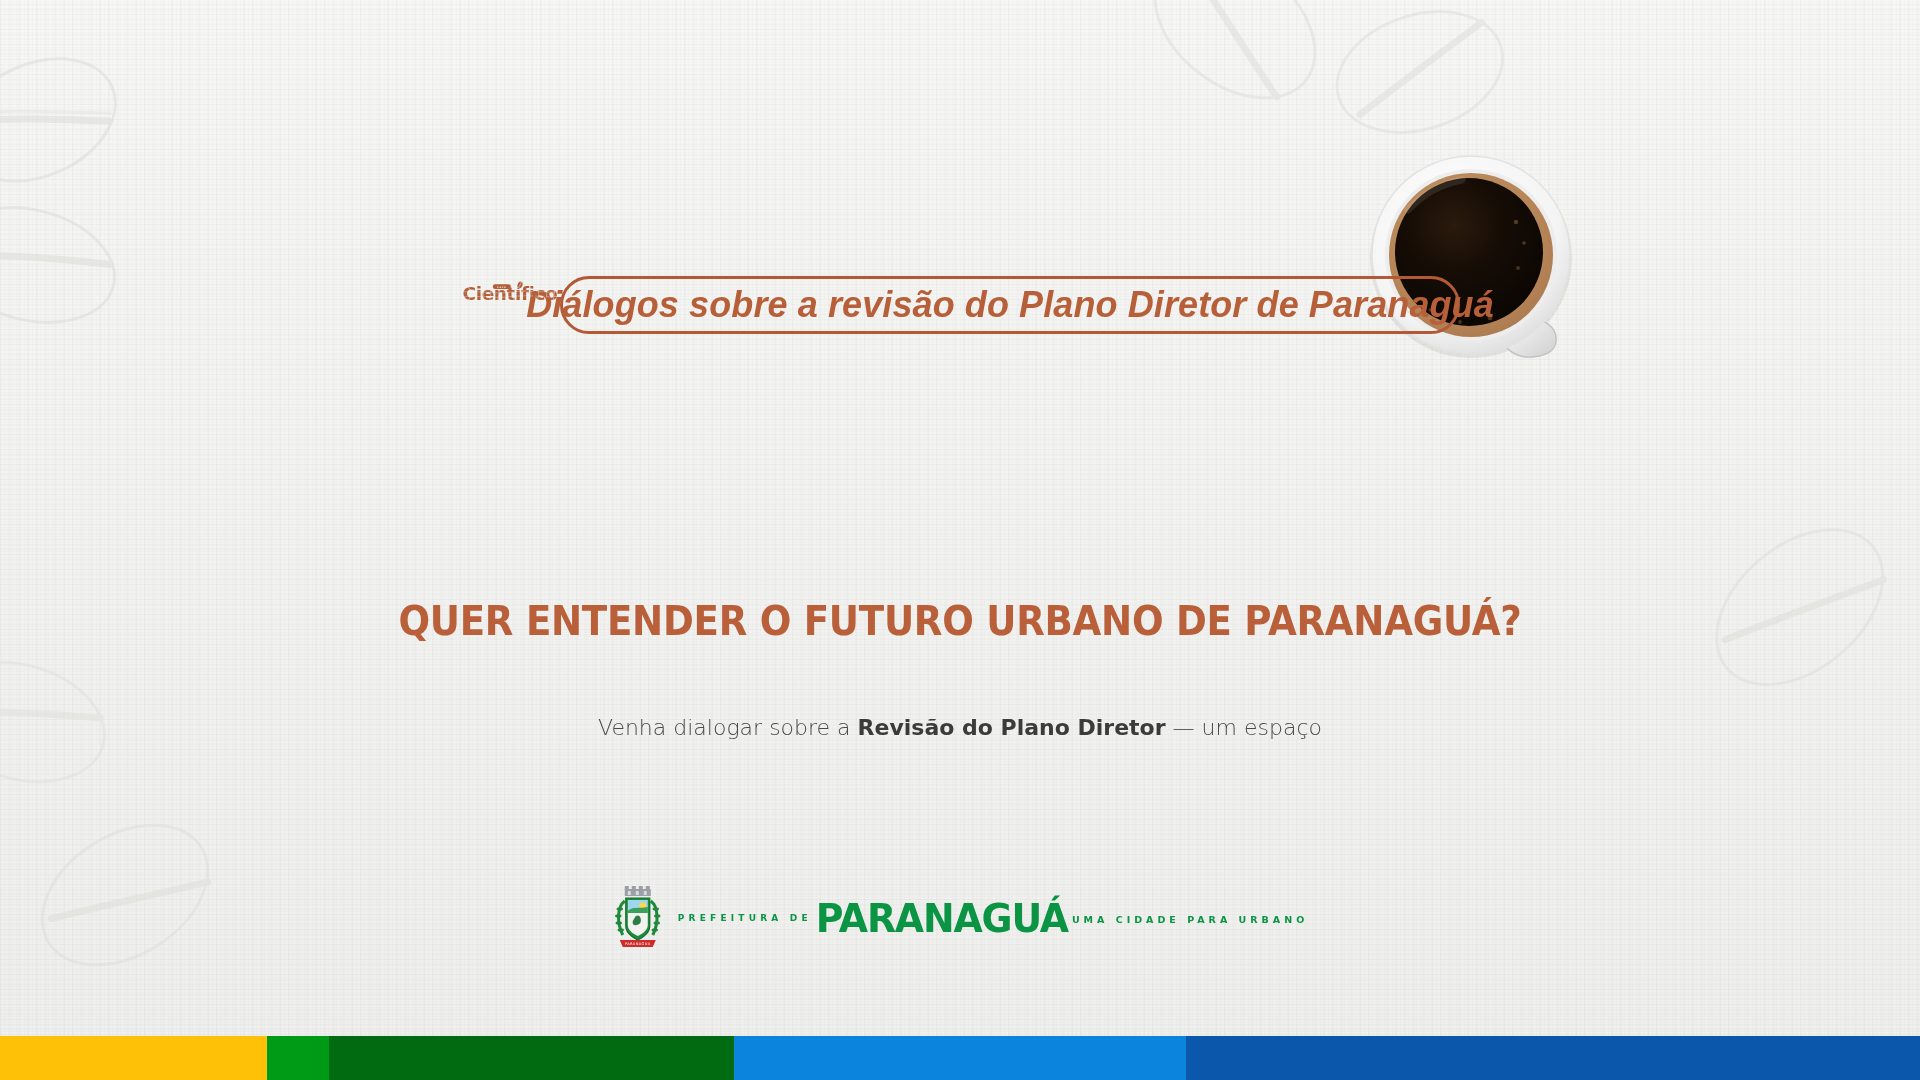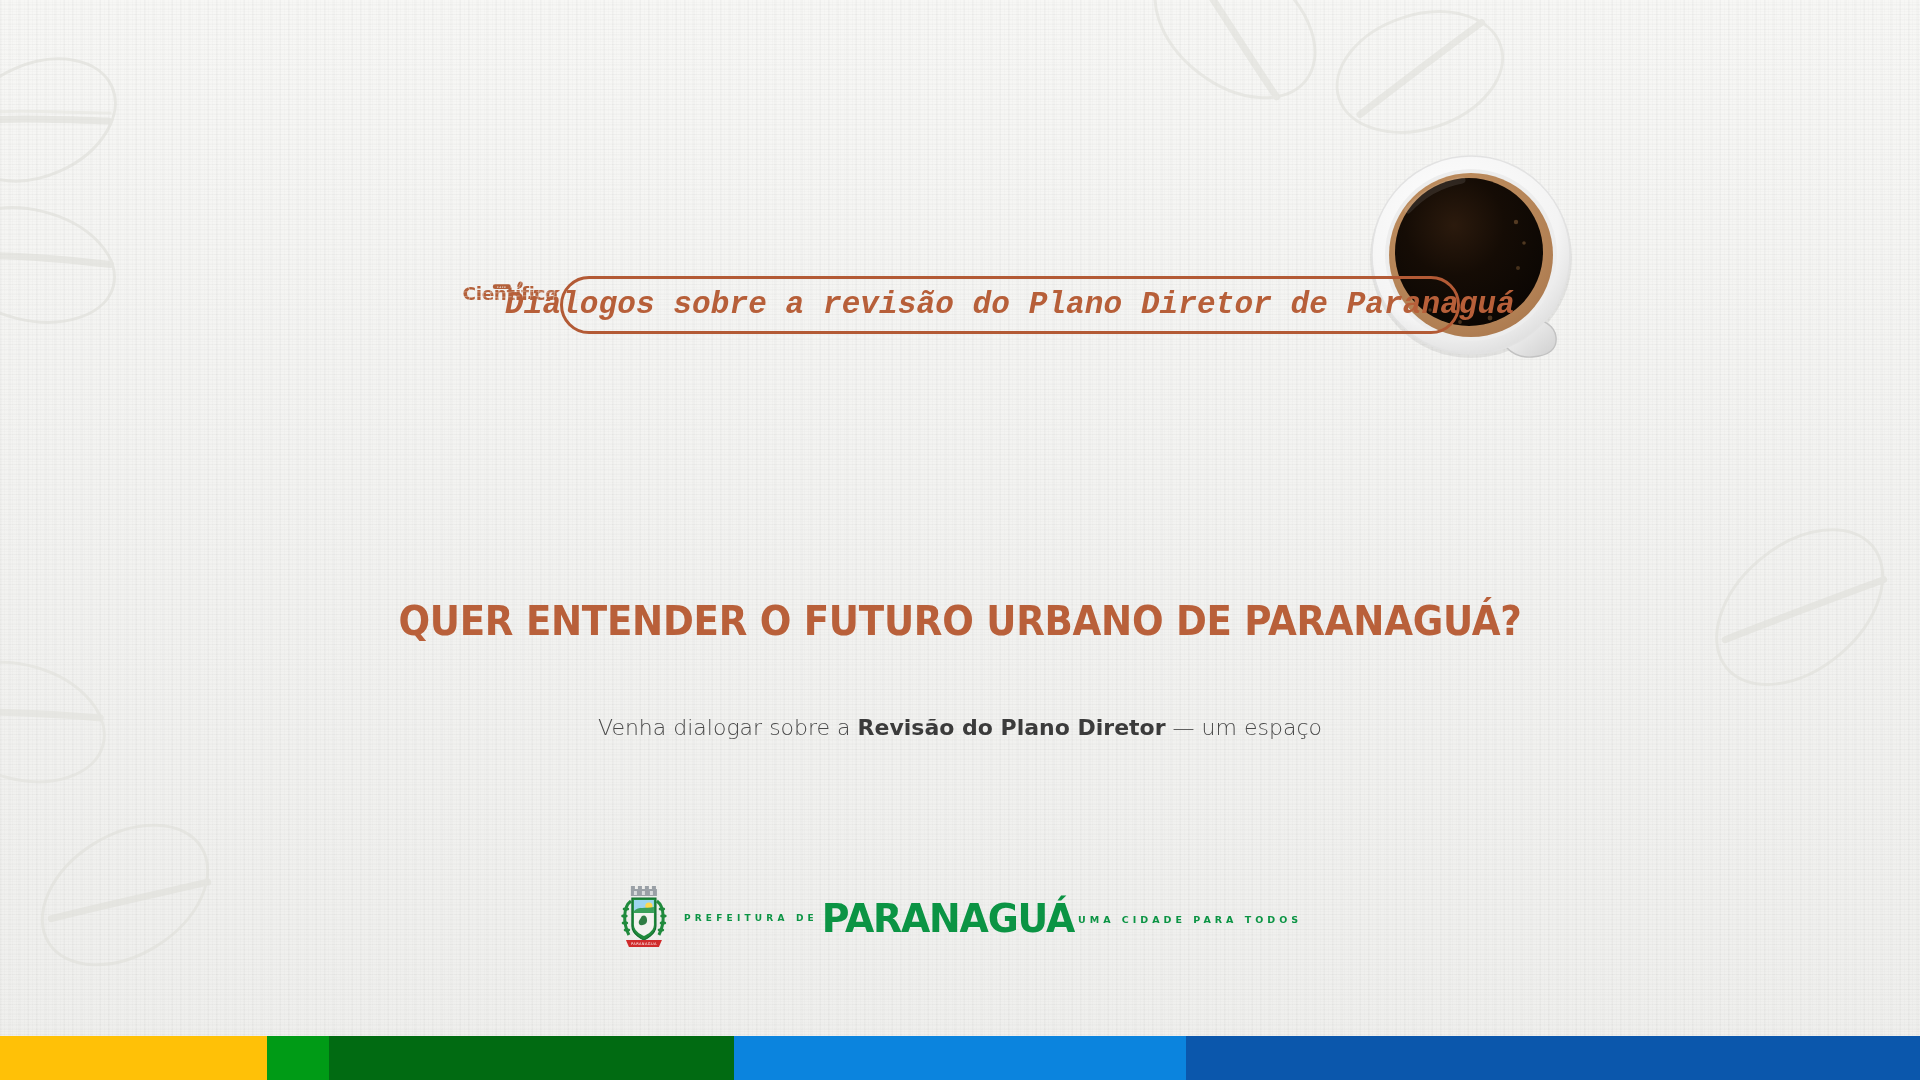--- a/index.html
+++ b/index.html
@@ -46,24 +46,24 @@
   .tagline-pill{
     margin-top:22px;
     border:3px solid #b35a35;
     border-radius:40px;
     height:58px;
     padding:0 34px;
     display:flex; align-items:center; justify-content:center;
     min-width:900px;
   }
   .tagline-pill span{
-    font-family:Liberation Mono, monospace;
+    font-family:Liberation Sans, sans-serif;
     font-style:italic;
     font-weight:600;
-    font-size:31px;
+    font-size:36px;
     letter-spacing:.1px;
     color:#b75f39;
     white-space:nowrap;
   }
 
   
   .cup{
     position:absolute;
     top:140px; left:1368px;
     width:220px; height:225px;
@@ -319,21 +319,21 @@
         <path d="M16 28 H36 V40 C36 47 26 51 26 51 C26 51 16 47 16 40 Z" fill="#f2f2ef"></path>
         <path d="M24 31 q4 -2 5 3 q1 5 -4 6 q-5 1 -4 -4 z" fill="#2f7d44"></path>
 
         <path d="M8 55 H44 L41 62 H11 Z" fill="#d02b2b"></path>
         <text x="26" y="60.4" text-anchor="middle" font-family="DejaVu Sans, sans-serif" font-size="3.6" fill="#ffffff" letter-spacing="0.4">PARANAGUA</text>
       </svg>
     </div>
     <div class="gov-text">
       <div class="gov-top">PREFEITURA DE</div>
       <div class="gov-main">PARANAGUÁ</div>
-      <div class="gov-bottom">UMA CIDADE PARA TODOS</div>
+      <div class="gov-bottom">UMA CIDADE PARA URBANO</div>
     </div>
   </div>
 
   <div class="color-bar">
     <div class="seg" style="background: rgb(255, 193, 7); width: 267px;"></div>
     <div class="seg" style="background: rgb(0, 155, 22); width: 62px;"></div>
     <div class="seg" style="background: rgb(1, 107, 18); width: 405px;"></div>
     <div class="seg" style="background: rgb(11, 132, 222); width: 452px;"></div>
     <div class="seg" style="background: rgb(11, 87, 172); width: 734px;"></div>
   </div>

